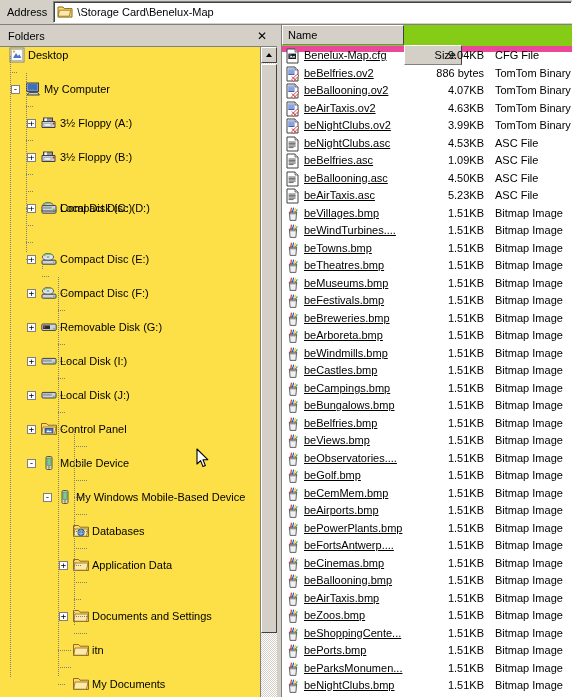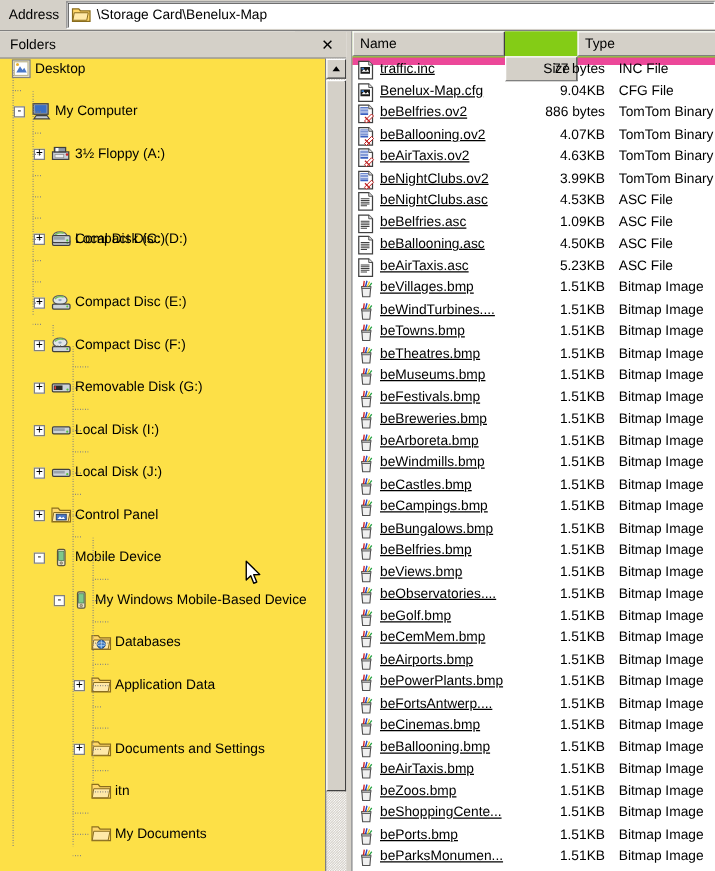--- a/index.html
+++ b/index.html
@@ -163,20 +163,31 @@
       <div class="tnode" style="top: 34px;">
         <span class="tbox" style="left: 27px; top: 4px;">+</span>
         <span class="tico" style="left: 41px; top: 0px;"><svg width="16" height="16" viewBox="0 0 16 16">
             <path d="M1 6.5h13v6H1z" fill="#c9cfd6" stroke="#404040"></path>
             <rect x="2.5" y="3" width="9" height="3.5" fill="#8e99a6" stroke="#404040"></rect>
             <rect x="3.6" y="3.4" width="2.2" height="2.6" fill="#ffffff"></rect>
             <rect x="3" y="8.6" width="7" height="2.6" fill="#eef0f2" stroke="#909090" stroke-width=".6"></rect>
             <circle cx="12.6" cy="8.6" r="1" fill="#d02020"></circle>
           </svg></span>
         <span class="tlabel" style="left: 60px; top: 2px;">3½ Floppy (A:)</span>
+      </div>
+      <div class="tnode" style="top: 51px;">
+        <span class="tbox" style="left: 27px; top: 4px;">+</span>
+        <span class="tico" style="left: 41px; top: 0px;"><svg width="16" height="16" viewBox="0 0 16 16">
+            <path d="M1 6.5h13v6H1z" fill="#c9cfd6" stroke="#404040"></path>
+            <rect x="2.5" y="3" width="9" height="3.5" fill="#8e99a6" stroke="#404040"></rect>
+            <rect x="3.6" y="3.4" width="2.2" height="2.6" fill="#ffffff"></rect>
+            <rect x="3" y="8.6" width="7" height="2.6" fill="#eef0f2" stroke="#909090" stroke-width=".6"></rect>
+            <circle cx="12.6" cy="8.6" r="1" fill="#d02020"></circle>
+          </svg></span>
+        <span class="tlabel" style="left: 60px; top: 2px;">3½ Floppy (B:)</span>
       </div>
       <div class="tnode" style="top: 85px;">
         <span class="tbox" style="left: 27px; top: 4px;">+</span>
         <span class="tico" style="left: 41px; top: 0px;"><svg width="16" height="16" viewBox="0 0 16 16">
             <ellipse cx="7" cy="6" rx="5.6" ry="3.6" fill="#dfe4e8" stroke="#606060"></ellipse>
             <ellipse cx="7" cy="6" rx="1.4" ry="0.9" fill="#8fa8c0"></ellipse>
             <path d="M3 5.2a5 3 0 0 1 7-1.6" fill="none" stroke="#7dc060" stroke-width="1.3"></path>
             <rect x="1" y="9.2" width="14" height="4" rx="1" fill="#cdd3d8" stroke="#404040"></rect>
             <circle cx="12.8" cy="11.2" r=".8" fill="#56c040"></circle>
           </svg></span>
@@ -359,35 +370,22 @@
     <div class="sb-thumb" style="top:17px;height:569px;"></div>
   </div>
 </div>
 
 <div id="splitter"></div>
 
 <div id="list-pane">
   <div id="list-header">
       <div class="colhdr l" style="left: 0px; width: 122px;">Name</div>
       <div class="colhdr r" style="left: 122px; width: 58px;">Size</div>
-      <div class="colhdr l" style="left: 180px; width: 111px;">Type</div>
     </div>
   <div id="rows">
-      <div class="frow">
-        <span class="ficon"><svg width="16" height="16" viewBox="0 0 16 16">
-            <path d="M2 1h8l3 3v11H2z" fill="#ffffff" stroke="#404040"></path>
-            <path d="M10 1v3h3" fill="#e0e0e0" stroke="#404040" stroke-width=".7"></path>
-            <rect x="3.4" y="5.6" width="7.6" height="5.4" fill="#1a1a1a"></rect>
-            <path d="M4.2 9.4l2-2 1.5 1.6 1.4-1.6 1.2 2z" fill="#ffffff"></path>
-            <rect x="4.2" y="6.2" width="2" height="1.4" fill="#3a7ac8"></rect>
-          </svg></span>
-        <span class="fname">traffic.inc</span>
-        <span class="fsize">77 bytes</span>
-        <span class="ftype">INC File</span>
-      </div>
       <div class="frow">
         <span class="ficon"><svg width="16" height="16" viewBox="0 0 16 16">
             <path d="M2 1h8l3 3v11H2z" fill="#ffffff" stroke="#404040"></path>
             <path d="M10 1v3h3" fill="#e0e0e0" stroke="#404040" stroke-width=".7"></path>
             <rect x="3.4" y="5.6" width="7.6" height="5.4" fill="#1a1a1a"></rect>
             <path d="M4.2 9.4l2-2 1.5 1.6 1.4-1.6 1.2 2z" fill="#ffffff"></path>
             <rect x="4.2" y="6.2" width="2" height="1.4" fill="#3a7ac8"></rect>
           </svg></span>
         <span class="fname">Benelux-Map.cfg</span>
         <span class="fsize">9.04KB</span>

